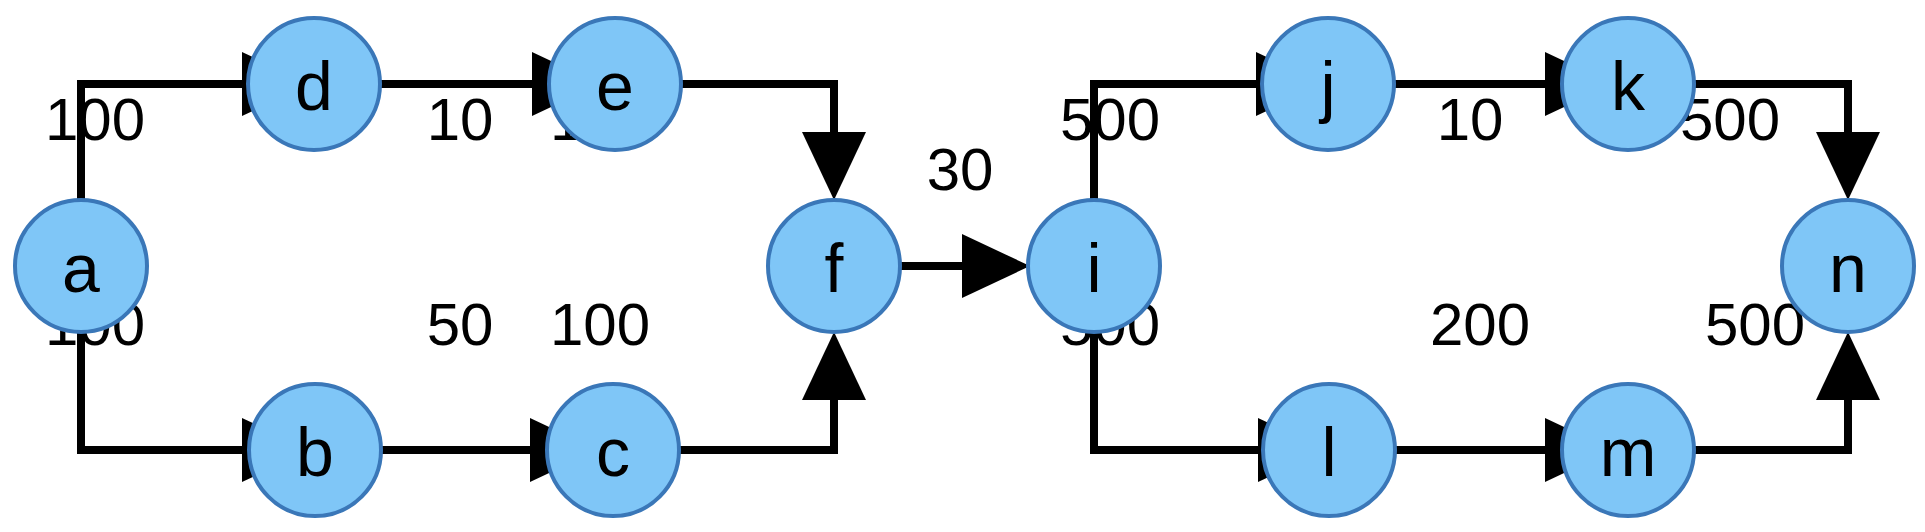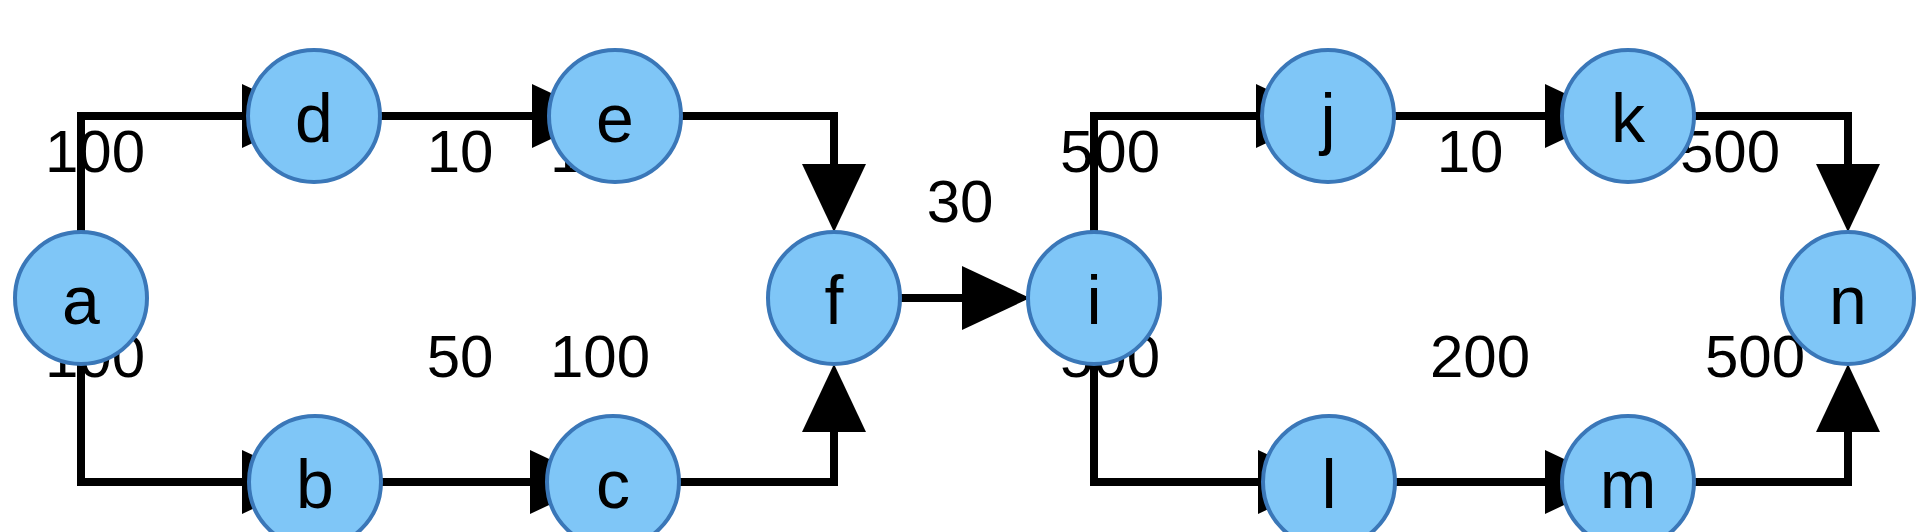--- a/index.html
+++ b/index.html
@@ -12,21 +12,20 @@
     width: 1925px;
     height: 532px;
     font-family: "Liberation Sans", sans-serif;
     overflow: hidden;
   }
   #diagram-root {
     position: relative;
     width: 1925px;
     height: 484px;
     background: #ffffff;
-    margin-top: 32px;
   }
   svg.graph-canvas {
     display: block;
     width: 1925px;
     height: 532px;
   }
   .node-circle {
     stroke-width: 4;
   }
   .node-label {

